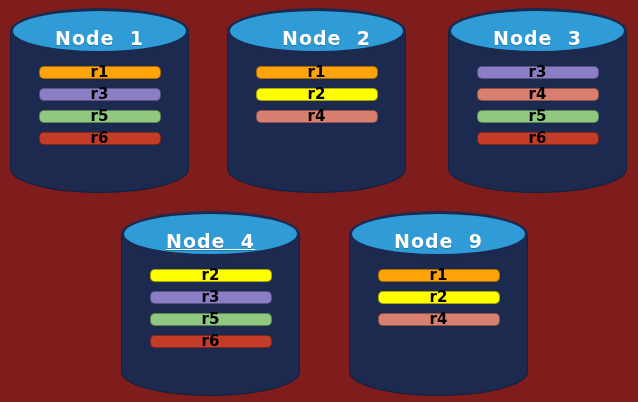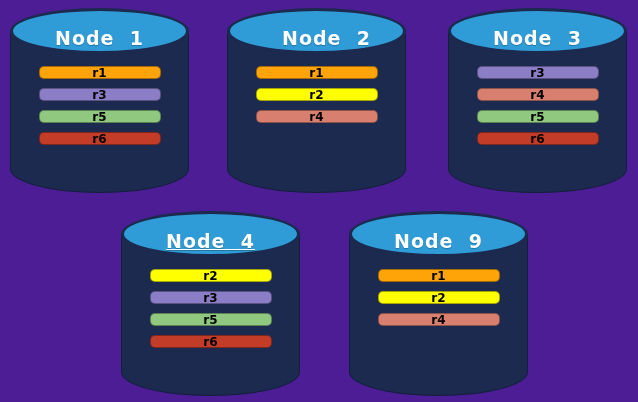--- a/index.html
+++ b/index.html
@@ -1,20 +1,20 @@
 <!DOCTYPE html>
 <html><head>
 <meta charset="utf-8">
 <style>
   html, body { margin: 0; padding: 0; background: #ffffff; }
   .canvas {
     position: relative;
     width: 638px;
     height: 402px;
-    background: #4c1d95;
+    background: #7f1d1d;
     overflow: hidden;
     font-family: "DejaVu Sans", "Liberation Sans", sans-serif;
   }
   .cyl { position: absolute; width: 179px; height: 185px; }
   .pos-0 { left: 10px;  top: 8px;   }
   .pos-1 { left: 227px; top: 8px;   }
   .pos-2 { left: 448px; top: 8px;   }
   .pos-3 { left: 121px; top: 211px; }
   .pos-4 { left: 349px; top: 211px; }
 
@@ -41,21 +41,21 @@
     position: absolute; left: 50%; transform: translateX(-50%);
     top: 58px; width: 122px;
     display: flex; flex-direction: column; gap: 9px;
   }
   .bar {
     height: 13px;
     border-radius: 5px;
     border: 1px solid rgba(0,0,0,0.35);
     box-sizing: border-box;
     display: flex; align-items: center; justify-content: center;
-    font-size: 12px; font-weight: bold; line-height: 1;
+    font-size: 15px; font-weight: bold; line-height: 1;
   }
 </style>
 </head>
 <body>
 
 <div class="canvas">
 
   <div class="cyl pos-0">
     <div class="cyl-body" style="background: rgb(27, 42, 78); border-color: rgb(19, 31, 60);"></div>
     <div class="cyl-top" style="background: rgb(47, 156, 216); border-color: rgb(27, 42, 78);"></div>

